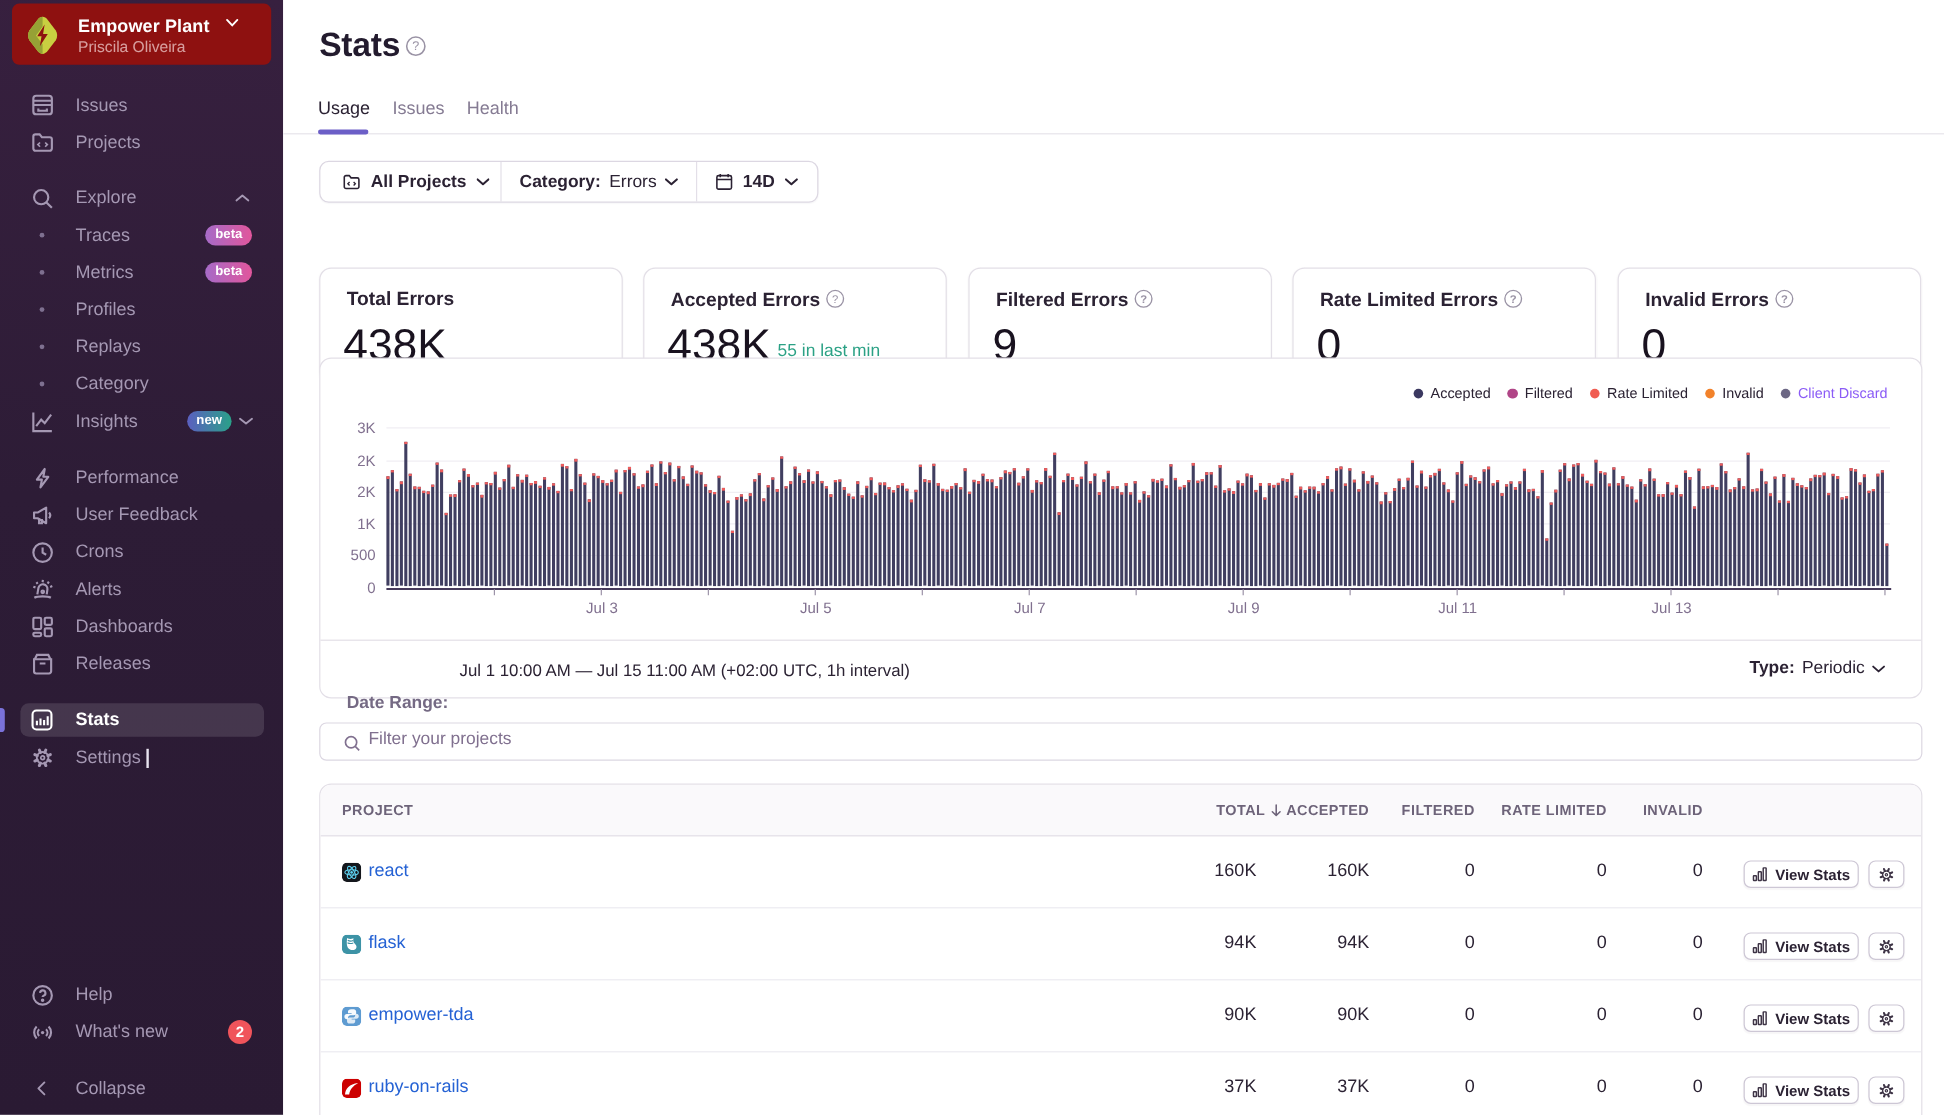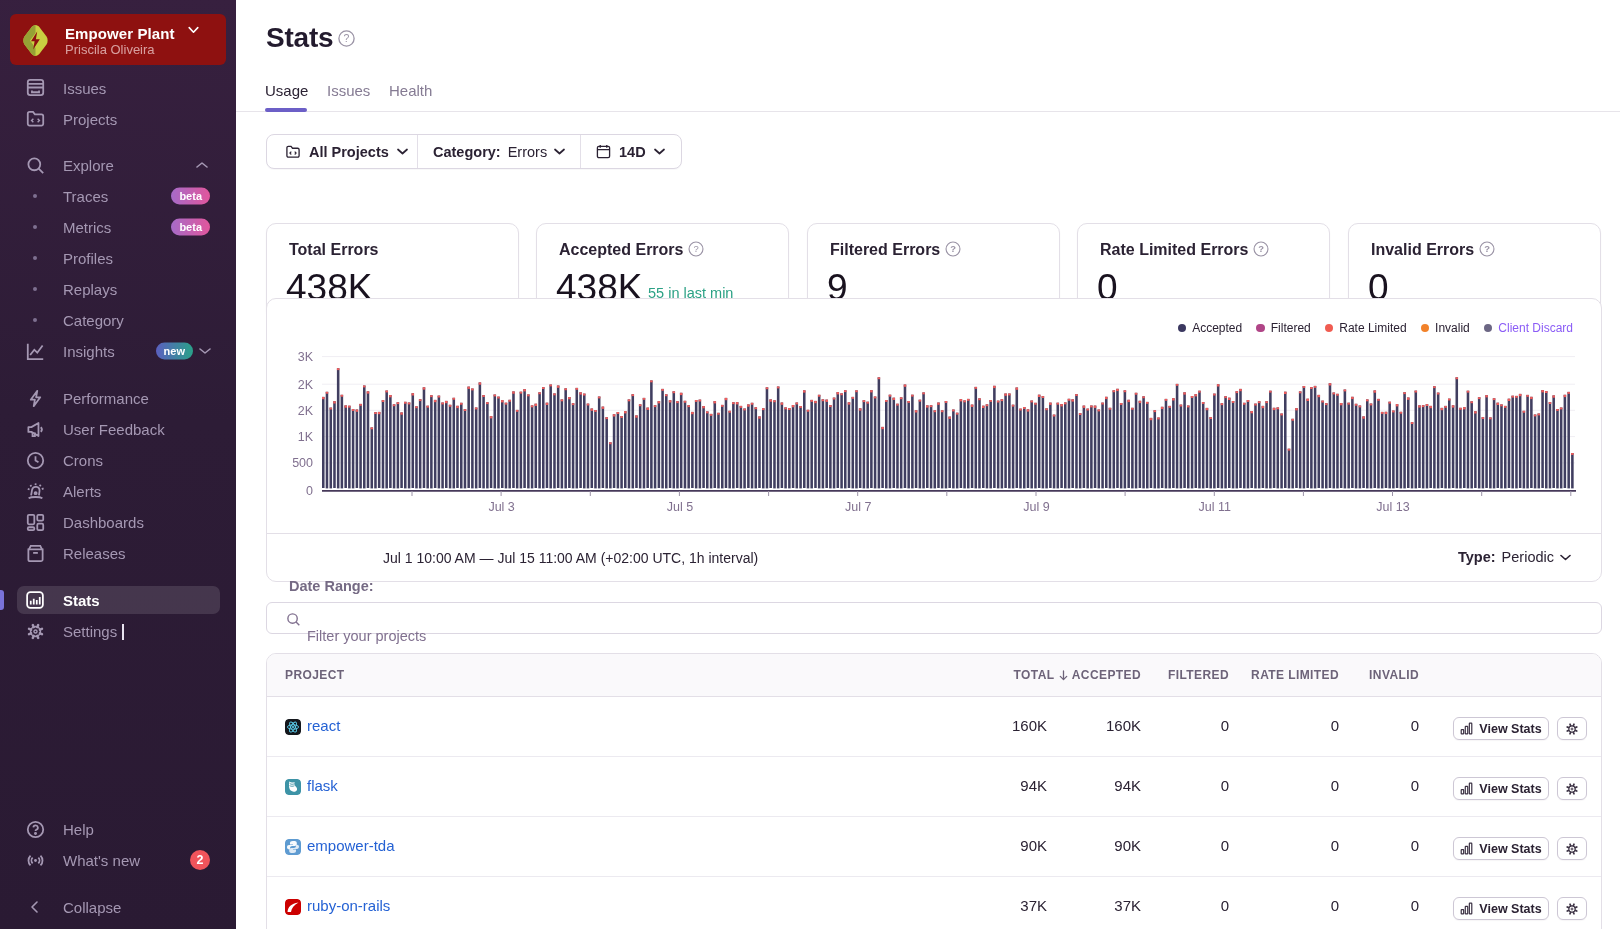--- a/index.html
+++ b/index.html
@@ -1,19 +1,19 @@
 <!DOCTYPE html>
 <html><head>
 <meta charset="utf-8">
 <style>
   * { margin:0; padding:0; box-sizing:border-box; }
   html,body { width:1620px; height:929px; overflow:hidden; font-family:"Liberation Sans", sans-serif; background:#fff; }
   .sidebar { position:absolute; left:0; top:0; width:236px; height:929px;
     background:linear-gradient(183deg,#37203f 0%,#2d1c36 45%,#2a1a33 100%); }
-  .orgbox { position:absolute; left:10px; top:14px; width:216px; height:51px; border-radius:6px; background:#8e1110; }
+  .orgbox { position:absolute; left:10px; top:3px; width:216px; height:51px; border-radius:6px; background:#8e1110; }
   .orgname { position:absolute; left:55px; top:11px; font-size:15px; font-weight:700; color:#fff; letter-spacing:.1px;}
   .orguser { position:absolute; left:55px; top:28px; font-size:13px; color:rgba(255,235,235,.65); }
   .orgchev { position:absolute; left:178px; top:12px; }
   .srow { position:absolute; left:0; width:236px; height:31px; color:#a598b3; font-size:15px; }
   .srow .ic { position:absolute; left:25px; top:50%; transform:translateY(-50%); width:20px; height:20px; display:flex; align-items:center; justify-content:center;}
   .srow .lb { position:absolute; left:63px; top:50%; transform:translateY(-50%); white-space:nowrap;}
   .srow .bullet { position:absolute; left:33px; top:50%; transform:translateY(-50%); width:4px; height:4px; border-radius:50%; background:#7e7090; }
   .badge { position:absolute; top:50%; transform:translateY(-50%); height:17px; line-height:17px; padding:0 8px; border-radius:9px;
      font-size:11px; font-weight:700; color:#fff; }
   .beta { right:26px; background:linear-gradient(90deg,#a66bc8,#e1569c); }
@@ -48,21 +48,21 @@
   .panel { position:absolute; left:30px; top:298px; width:1336px; height:284px; border:1px solid #e3dfe7; border-radius:10px; background:#fff; }
   .legend { position:absolute; right:28px; top:22px; display:flex; align-items:center; gap:14px; font-size:12px; color:#2b2233;}
   .litem { display:flex; align-items:center; gap:6px; white-space:nowrap;}
   .ldot { width:8.5px; height:8.5px; border-radius:50%; }
   .datestrip { position:absolute; left:0; bottom:0; width:100%; height:48px; border-top:1px solid #e3dfe7; }
   .dr-label { position:absolute; left:22px; top:15px; font-size:14.5px; font-weight:700; color:#756a84;margin-top:29px;}
   .dr-val { position:absolute; left:116px; top:16px; font-size:14px; color:#2b2233;}
   .type { position:absolute; right:30px; top:15px; font-size:14.5px; color:#2b2233; display:flex; gap:6px; align-items:center;}
 
   .search { position:absolute; left:30px; top:602px; width:1336px; height:32px; border:1px solid #dcd7e2; border-radius:6px; background:#fff;}
-  .search .ph { position:absolute; left:40px; top:25px; font-size:14.5px; color:#80708f; }
+  .search .ph { position:absolute; left:40px; top:5px; font-size:14.5px; color:#80708f; }
   .search svg { position:absolute; left:19px; top:9px; }
 
   .table { position:absolute; left:30px; top:653px; width:1336px; height:300px; border:1px solid #e3dfe7; border-radius:10px 10px 0 0; background:#fff; overflow:hidden;}
   .thead { position:absolute; left:0; top:0; width:100%; height:43px; background:#faf9fb; border-bottom:1px solid #e3dfe7;
      font-size:12px; font-weight:700; color:#6d6379; letter-spacing:.4px;}
   .th { position:absolute; top:14px; }
   .trow { position:absolute; left:0; width:100%; height:60px; border-bottom:1px solid #eceaf0; font-size:15px;}
   .pname { position:absolute; left:40px; top:20px; color:#2562d4; }
   .picon { position:absolute; left:18px; top:22px; width:16px; height:16px; border-radius:4px; }
   .num { position:absolute; top:20px; color:#2b2233; text-align:right; width:80px;}

